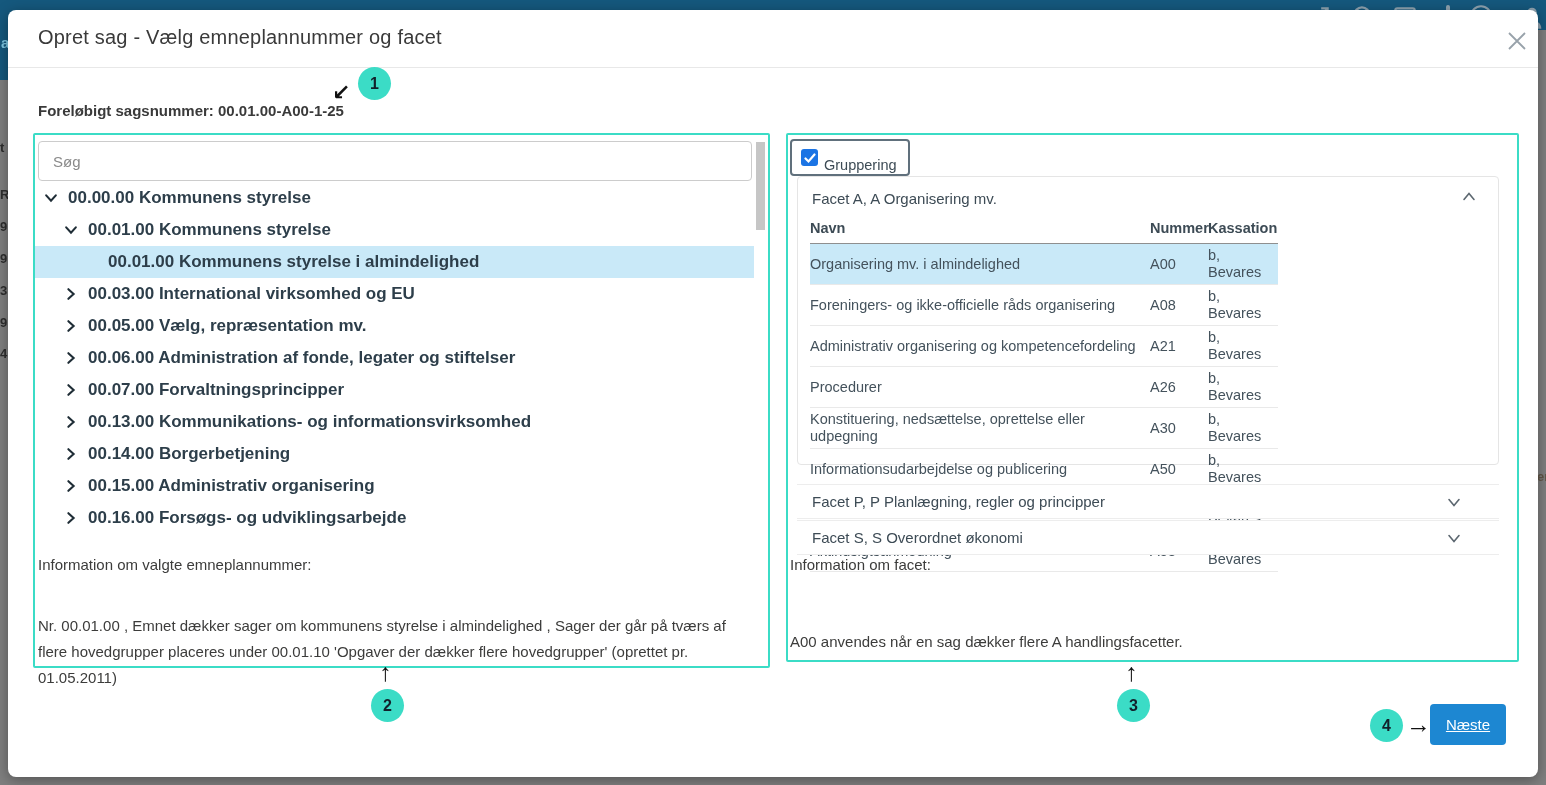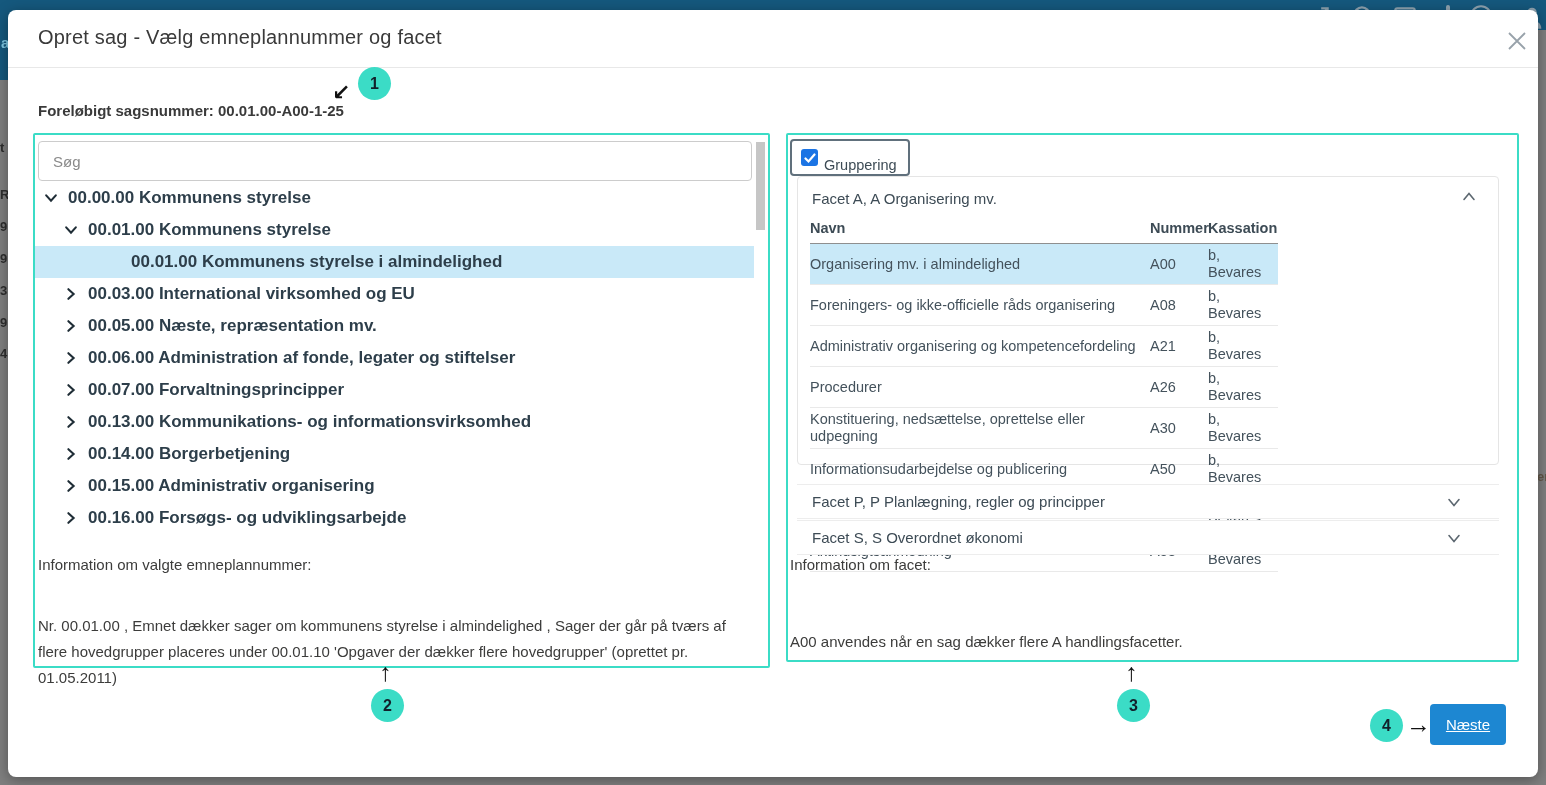--- a/index.html
+++ b/index.html
@@ -34,21 +34,21 @@
             font-family:inherit; font-size:15px; color:#333; padding:0 14px; outline:none; }
   .search::placeholder { color:#8a8a8a; }
 
   .tree { left:27px; top:172px; width:719px; height:376px; overflow:hidden; }
   .trow { height:32px; display:flex; align-items:center; font-size:17px; font-weight:bold; color:#2d3e4a; cursor:pointer; }
   .trow.sel { background:#c9e9f8; }
   .chev { display:inline-flex; width:14px; height:14px; flex:0 0 14px; }
   .lvl0 .chev { margin-left:9px; }
   .lvl1 .chev { margin-left:29px; }
   .tlabel { margin-left:10px; white-space:nowrap; }
-  .lvl2 { padding-left:96px; }
+  .lvl2 { padding-left:73px; }
   .scroll-thumb { left:748px; top:132px; width:9px; height:88px; background:#c6c6c6; }
 
   .info-label { font-size:15px; color:#3c3c3b; }
   .info-text  { font-size:15px; color:#3c3c3b; line-height:26px; }
 
   
   .grp-box { left:782px; top:129px; height:37px; border:2px solid #60707c; border-radius:4px; background:#fff;
              display:flex; align-items:center; padding:0 11px 0 9px; cursor:pointer; }
   .checkbox { width:17px; height:17px; background:#1b74e4; border-radius:3px; display:flex; align-items:center; justify-content:center; }
   .grp-label { margin-left:6px; font-size:14.5px; color:#3d4b55;margin-top:15px; }
@@ -172,21 +172,21 @@
             </svg>
           </span>
         <span class="tlabel">00.03.00 International virksomhed og EU</span>
       </div>
       <div class="trow lvl1">
         <span class="chev">
             <svg viewBox="0 0 16 16" fill="none" stroke="#1f2d36" stroke-width="2.4" stroke-linecap="round">
               <path d="M5 2.5l6 5.5-6 5.5"></path>
             </svg>
           </span>
-        <span class="tlabel">00.05.00 Næste, repræsentation mv.</span>
+        <span class="tlabel">00.05.00 Vælg, repræsentation mv.</span>
       </div>
       <div class="trow lvl1">
         <span class="chev">
             <svg viewBox="0 0 16 16" fill="none" stroke="#1f2d36" stroke-width="2.4" stroke-linecap="round">
               <path d="M5 2.5l6 5.5-6 5.5"></path>
             </svg>
           </span>
         <span class="tlabel">00.06.00 Administration af fonde, legater og stiftelser</span>
       </div>
       <div class="trow lvl1">

